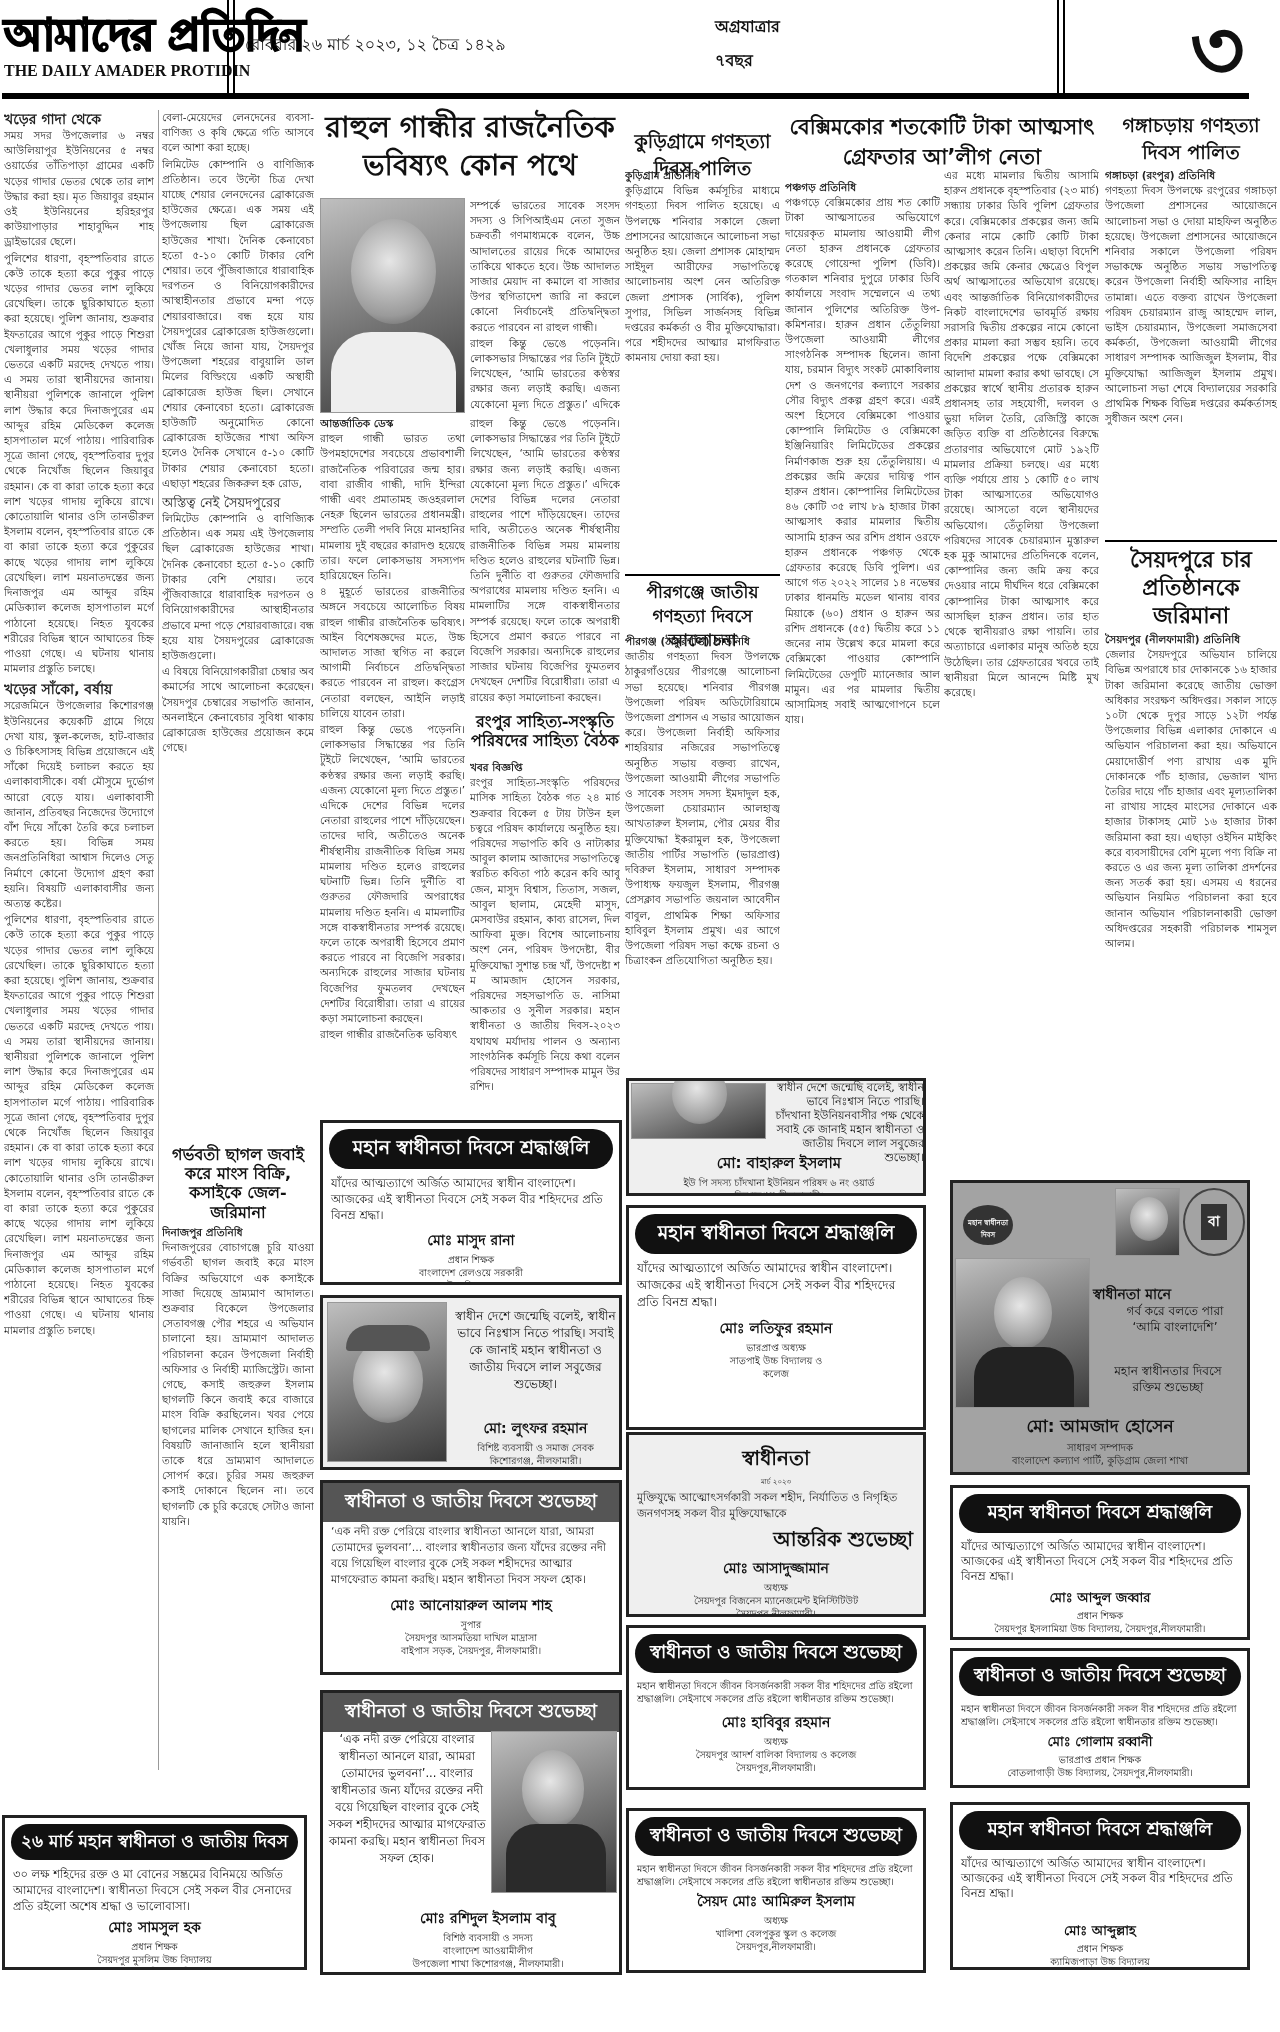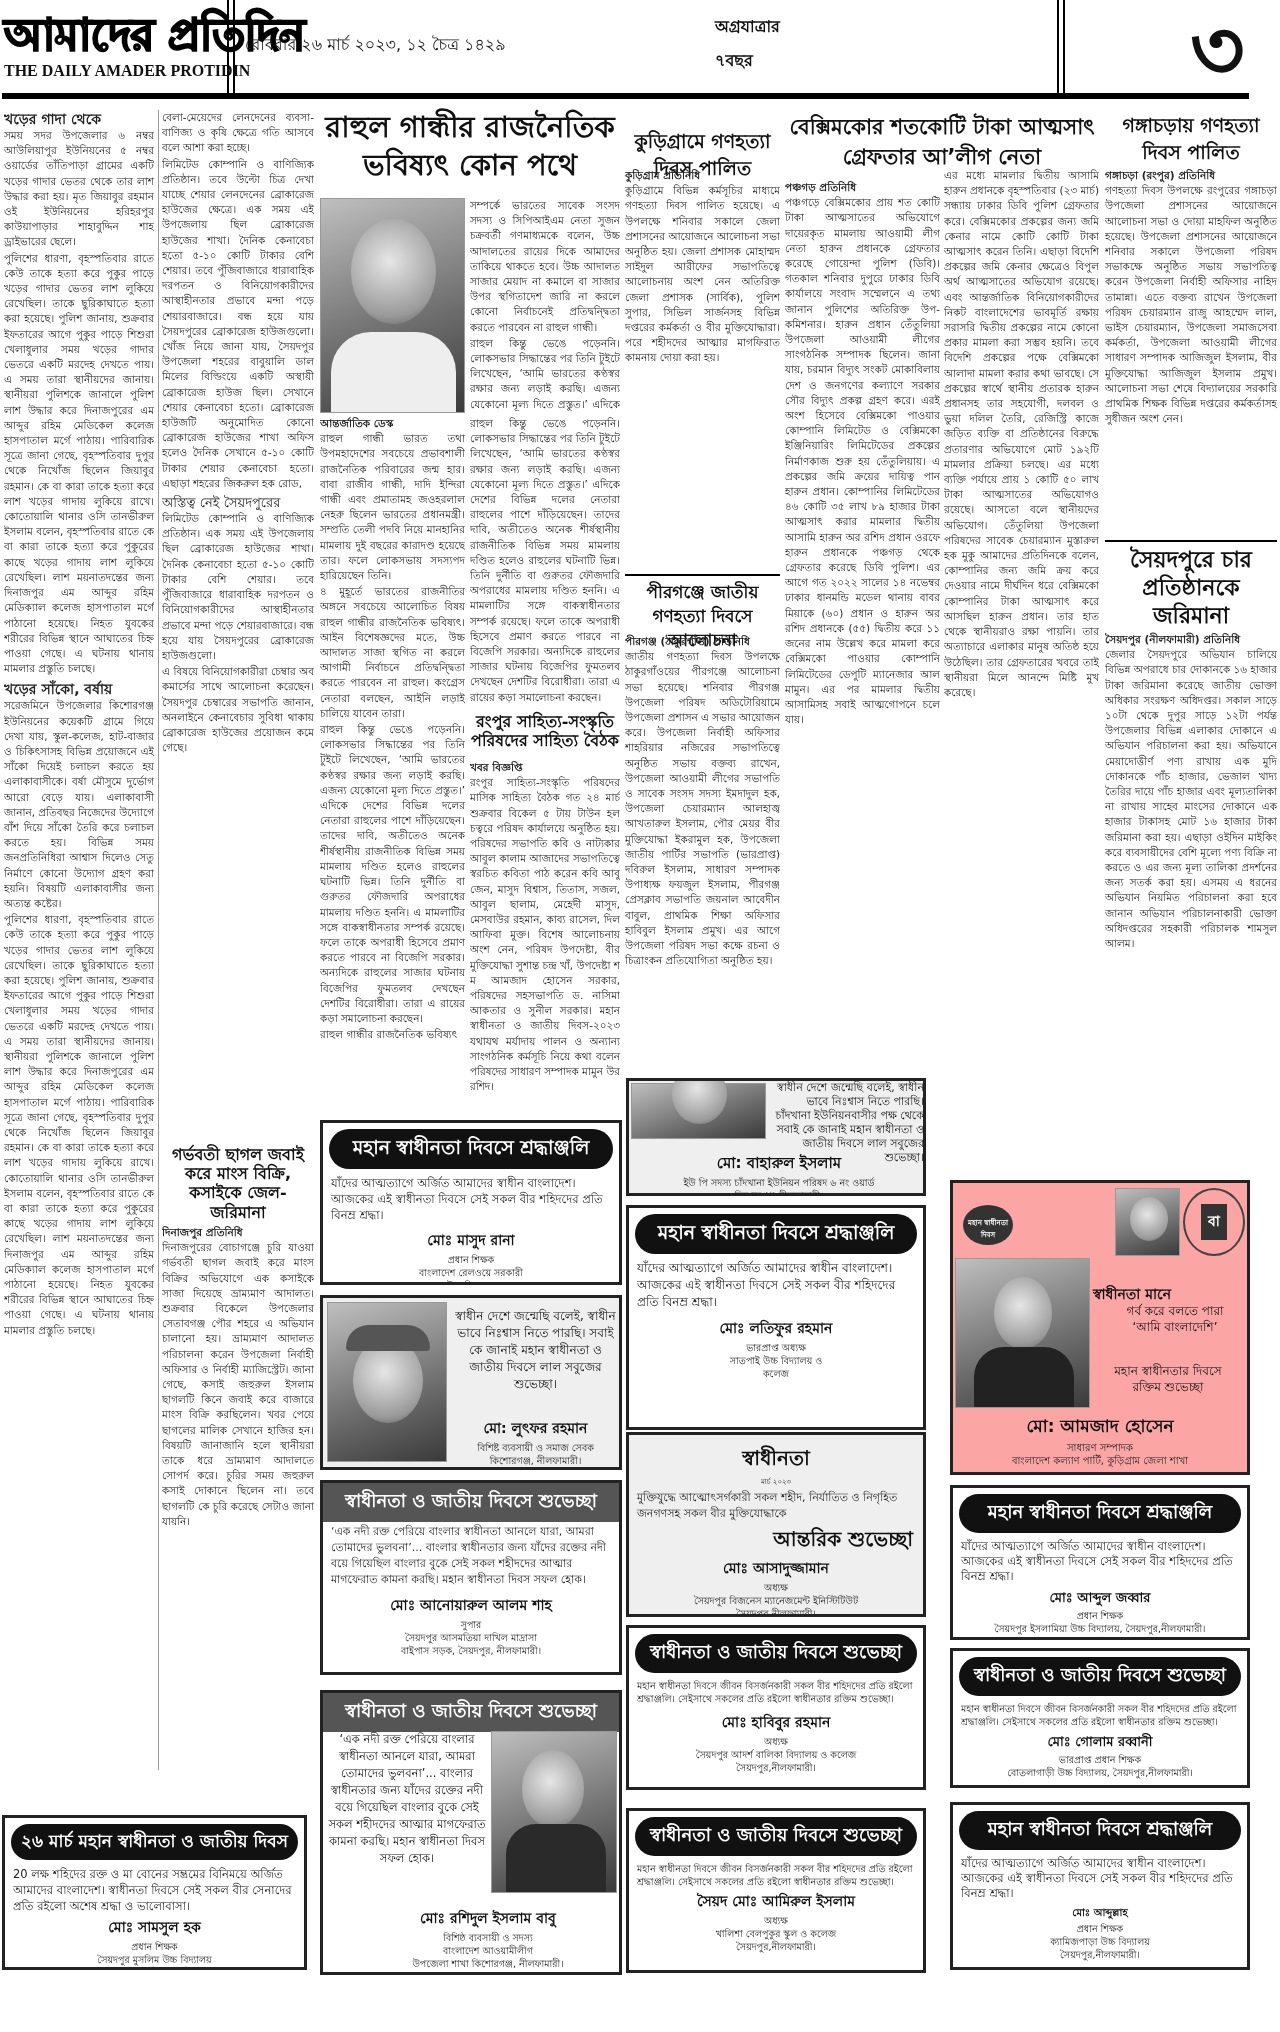--- a/index.html
+++ b/index.html
@@ -214,21 +214,21 @@
 
 <div class="box" style="left:626px;top:1808px;width:300px;height:165px">
   <div class="pill" style="font-size:18px">স্বাধীনতা ও জাতীয় দিবসে শুভেচ্ছা</div>
   <div class="btxt" style="font-size:9.5px;line-height:13px">মহান স্বাধীনতা দিবসে জীবন বিসর্জনকারী সকল বীর শহিদদের প্রতি রইলো শ্রদ্ধাঞ্জলি। সেইসাথে সকলের প্রতি রইলো স্বাধীনতার রক্তিম শুভেচ্ছা।</div>
   <div class="bname" style="font-size:14px;margin-top:0">সৈয়দ মোঃ আমিরুল ইসলাম</div>
   <div class="bsub">অধ্যক্ষ</div>
   <div class="bsub">খালিশা বেলপুকুর স্কুল ও কলেজ</div>
   <div class="bsub">সৈয়দপুর,নীলফামারী।</div>
 </div>
 
-<div class="box" style="left:950px;top:1180px;width:300px;height:295px;background:#fca5a5">
+<div class="box" style="left:950px;top:1180px;width:300px;height:295px;background:#a3a3a3">
   <div style="position:absolute;left:10px;top:22px;width:50px;height:40px;border-radius:50%;background:#333;color:#fff;font-size:7px;text-align:center;padding-top:12px;font-weight:bold">মহান স্বাধীনতা দিবস</div>
   <div class="photo" style="left:162px;top:5px;width:65px;height:68px">
     <div class="face" style="left:14px;top:8px;width:38px;height:44px"></div>
   </div>
   <div style="position:absolute;left:230px;top:5px;width:62px;height:68px;border:2px solid #444;border-radius:50%;display:flex;align-items:center;justify-content:center">
     <span style="background:#333;color:#fff;font-weight:bold;padding:6px 7px;font-size:14px">বা</span>
   </div>
   <div class="photo" style="left:2px;top:75px;width:135px;height:150px">
     <div class="face" style="left:38px;top:18px;width:58px;height:72px"></div>
     <div style="position:absolute;left:18px;bottom:0;width:100px;height:60px;background:#222;border-radius:30px 30px 0 0"></div>
@@ -261,26 +261,26 @@
   <div class="pill" style="font-size:18px">স্বাধীনতা ও জাতীয় দিবসে শুভেচ্ছা</div>
   <div class="btxt" style="font-size:9.5px;line-height:13px">মহান স্বাধীনতা দিবসে জীবন বিসর্জনকারী সকল বীর শহিদদের প্রতি রইলো শ্রদ্ধাঞ্জলি। সেইসাথে সকলের প্রতি রইলো স্বাধীনতার রক্তিম শুভেচ্ছা।</div>
   <div class="bname" style="font-size:13px;margin-top:2px">মোঃ গোলাম রব্বানী</div>
   <div class="bsub">ভারপ্রাপ্ত প্রধান শিক্ষক</div>
   <div class="bsub">বোতলাগাড়ী উচ্চ বিদ্যালয়, সৈয়দপুর,নীলফামারী।</div>
 </div>
 
 <div class="box" style="left:950px;top:1802px;width:300px;height:168px">
   <div class="pill" style="font-size:18px">মহান স্বাধীনতা দিবসে শ্রদ্ধাঞ্জলি</div>
   <div class="btxt" style="font-size:11.5px;line-height:15px">যাঁদের আত্মত্যাগে অর্জিত আমাদের স্বাধীন বাংলাদেশ। আজকের এই স্বাধীনতা দিবসে সেই সকল বীর শহিদদের প্রতি বিনম্র শ্রদ্ধা।</div>
-  <div class="bname" style="font-size:10px;margin-top:2px">মোঃ আব্দুল্লাহ</div>
+  <div class="bname" style="font-size:13px;margin-top:18px">মোঃ আব্দুল্লাহ</div>
   <div class="bsub">প্রধান শিক্ষক</div>
   <div class="bsub">ক্যামিজপাড়া উচ্চ বিদ্যালয়</div>
   <div class="bsub">সৈয়দপুর,নীলফামারী।</div>
 </div>
 
 <div class="box" style="left:2px;top:1815px;width:305px;height:155px">
   <div class="pill" style="font-size:17px">২৬ মার্চ মহান স্বাধীনতা ও জাতীয় দিবস</div>
-  <div class="btxt" style="font-size:11.5px;line-height:16px">20 লক্ষ শহিদের রক্ত ও মা বোনের সম্ভ্রমের বিনিময়ে অর্জিত আমাদের বাংলাদেশ। স্বাধীনতা দিবসে সেই সকল বীর সেনাদের প্রতি রইলো অশেষ শ্রদ্ধা ও ভালোবাসা।</div>
+  <div class="btxt" style="font-size:11.5px;line-height:16px">৩০ লক্ষ শহিদের রক্ত ও মা বোনের সম্ভ্রমের বিনিময়ে অর্জিত আমাদের বাংলাদেশ। স্বাধীনতা দিবসে সেই সকল বীর সেনাদের প্রতি রইলো অশেষ শ্রদ্ধা ও ভালোবাসা।</div>
   <div class="bname" style="font-size:14px;margin-top:0">মোঃ সামসুল হক</div>
   <div class="bsub">প্রধান শিক্ষক</div>
   <div class="bsub">সৈয়দপুর মুসলিম উচ্চ বিদ্যালয়</div>
   <div class="bsub">সৈয়দপুর,নীলফামারী।</div>
 </div>
 
 </body></html>

